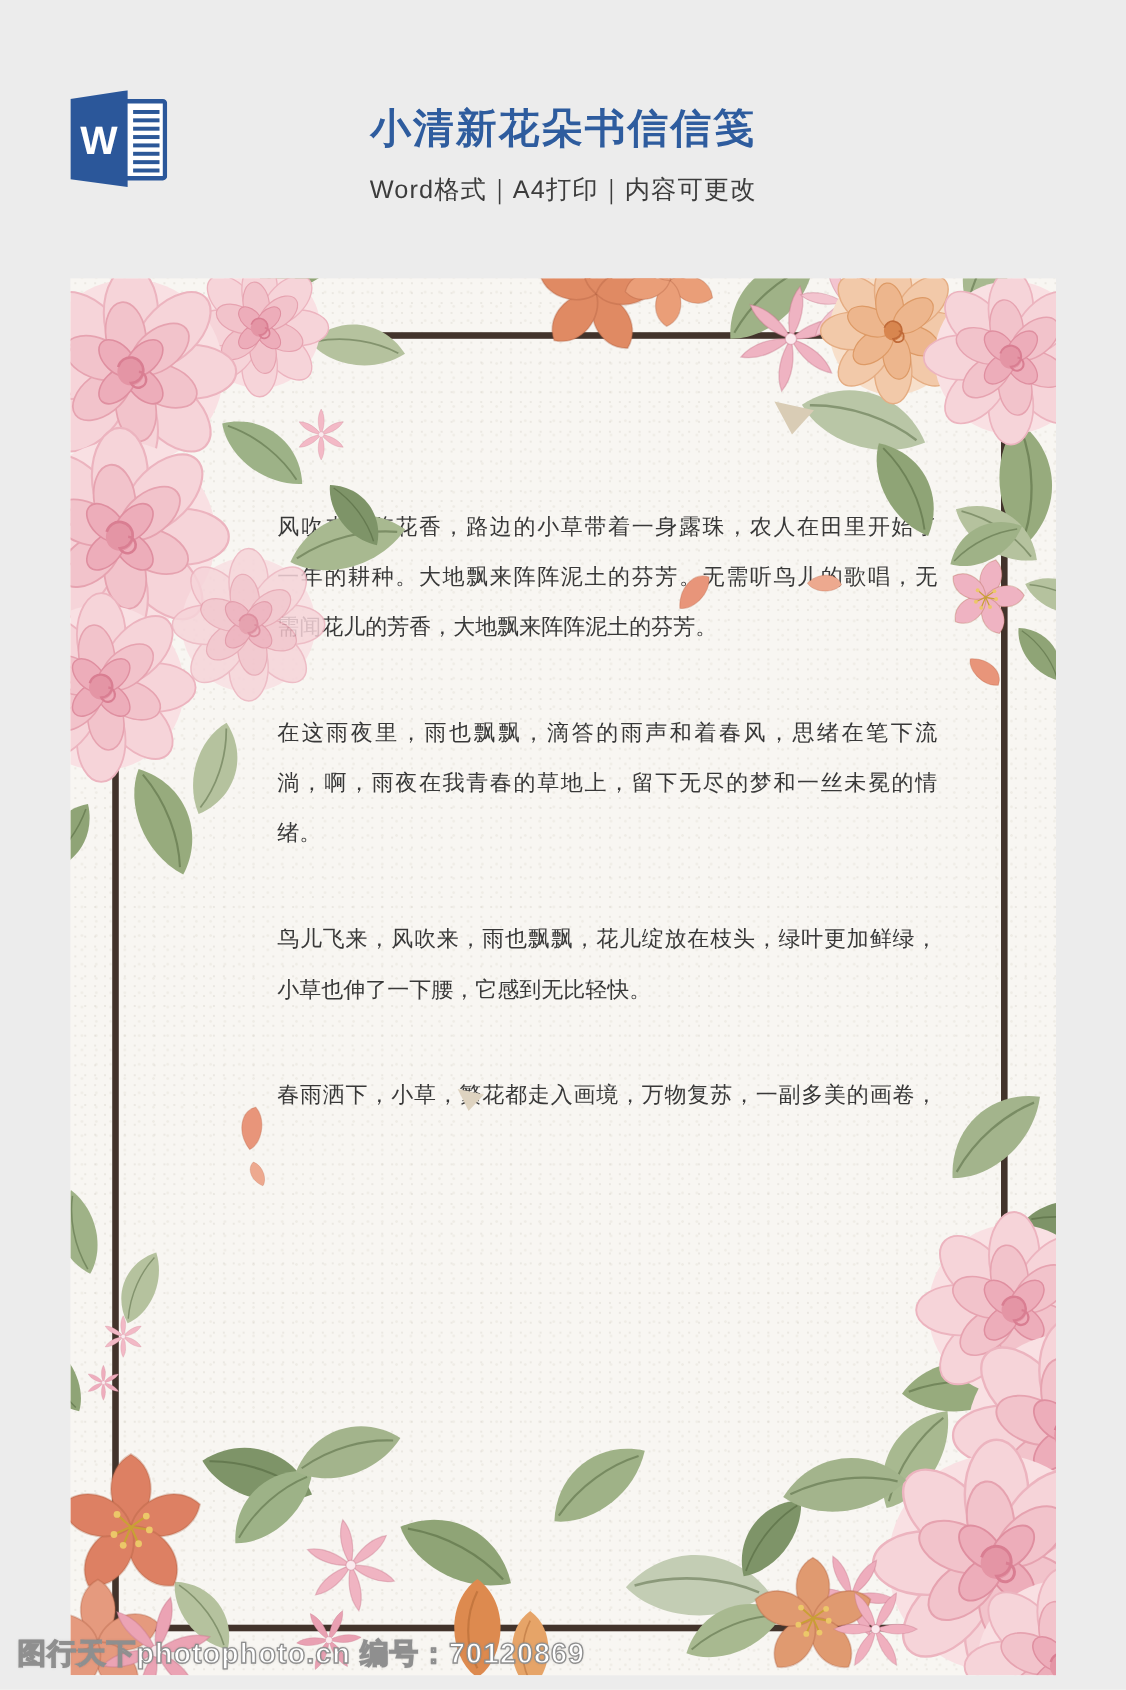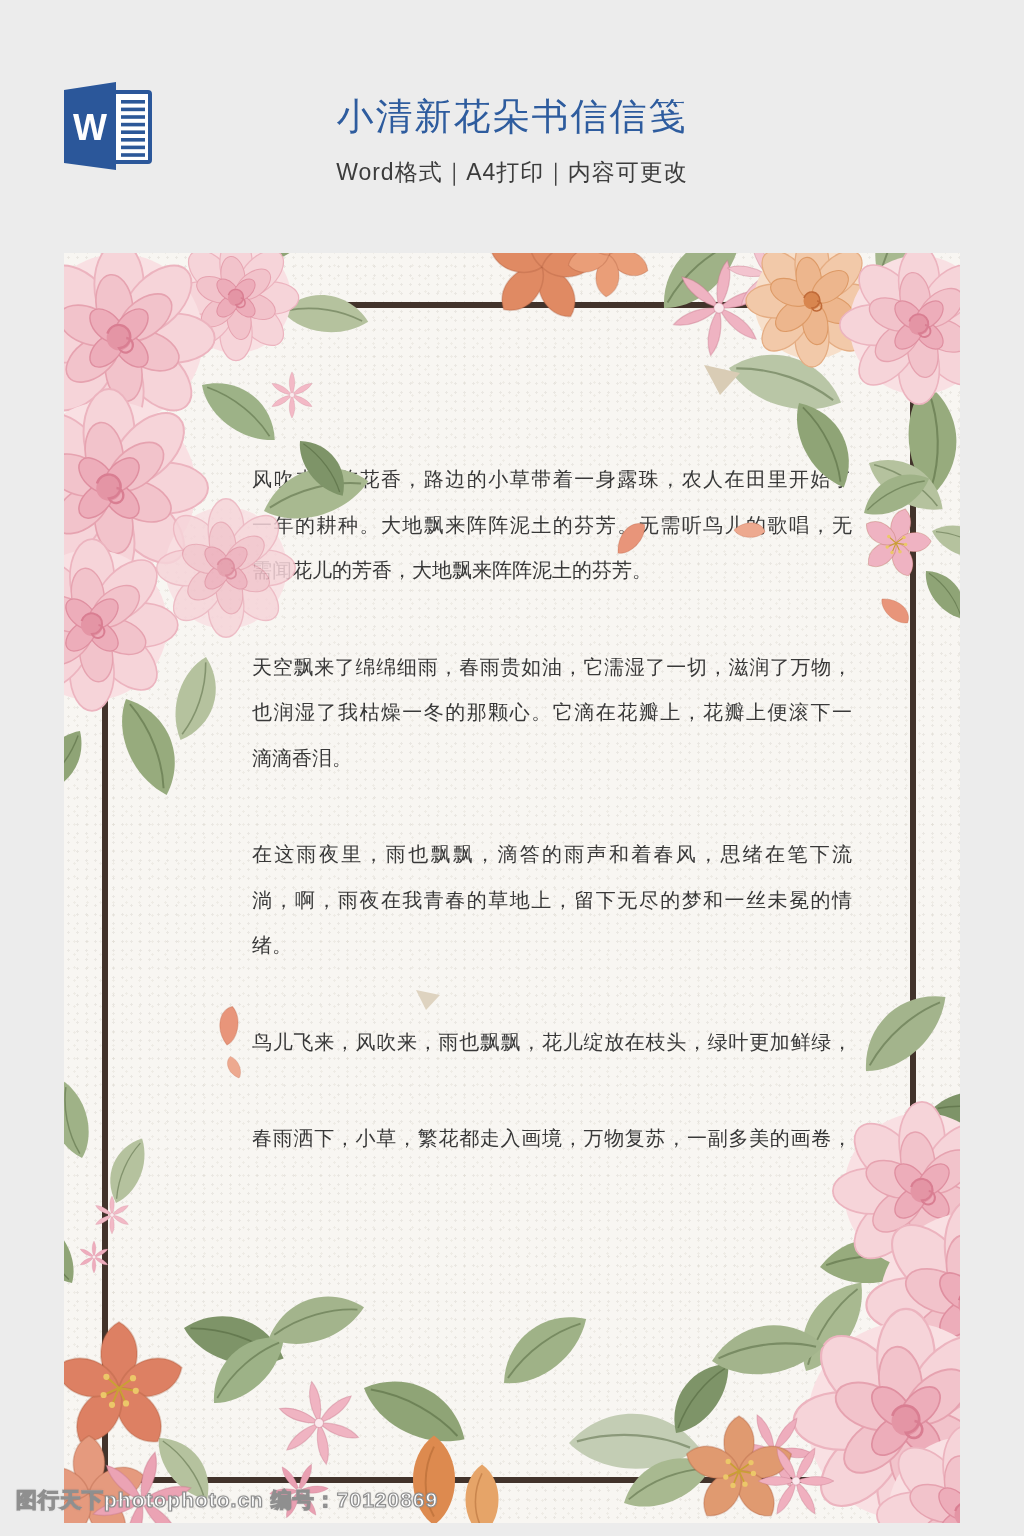--- a/index.html
+++ b/index.html
@@ -9,21 +9,21 @@
     font-family:"Liberation Sans","DejaVu Sans",sans-serif;
     position:relative;overflow:hidden;
   }
   .stage{position:absolute;left:0;top:0;width:1024px;height:1536px;overflow:hidden;}
 
   
   .header{position:absolute;left:0;top:0;width:1024px;height:230px;}
   .word-icon{position:absolute;left:64px;top:82px;width:88px;height:90px;}
   .page-title{
     position:absolute;left:0;top:92px;width:1024px;
-    text-align:center;font-size:37px;font-weight:normal;
+    text-align:center;font-size:37px;font-weight:bold;
     color:#2e5c9e;letter-spacing:2px;
   }
   .page-subtitle{
     position:absolute;left:0;top:157px;width:1024px;
     text-align:center;font-size:23px;color:#3c3c3c;letter-spacing:1px;
   }
 
   
   .paper{
     position:absolute;left:64px;top:253px;width:896px;height:1270px;
@@ -51,21 +51,21 @@
     text-align:justify;text-align-last:justify;
     white-space:nowrap;
   }
   .line.last{text-align-last:left;}
 
   .florals{position:absolute;left:0;top:0;width:896px;height:1270px;pointer-events:none;}
 
   
   .watermark{
     position:absolute;left:16px;top:1486px;
-    font-size:21px;font-weight:bold;color:#ffffff;
+    font-size:26px;font-weight:bold;color:#ffffff;
     letter-spacing:1px;
     -webkit-text-stroke:1.2px #8f8f8f;
     text-shadow:0 0 2px rgba(90,90,90,.6);
     z-index:9;
   }
 </style>
 </head>
 <body>
 
 <div class="stage">
@@ -95,31 +95,27 @@
   <div class="paper">
     <div class="frame"></div>
 
     <div class="letter-text">
         <div class="para">
           <div class="line">风吹来一阵花香，路边的小草带着一身露珠，农人在田里开始了</div>
           <div class="line">一年的耕种。大地飘来阵阵泥土的芬芳。无需听鸟儿的歌唱，无</div>
           <div class="line last">需闻花儿的芳香，大地飘来阵阵泥土的芬芳。</div>
         </div>
         <div class="para">
-          <div class="line">天空飘来了绵绵细雨，春雨贵如油，它濡湿了一切，滋润了万物，</div>
-          <div class="line">也润湿了我枯燥一冬的那颗心。它滴在花瓣上，花瓣上便滚下一</div>
-          <div class="line last">滴滴香泪。</div>
-        </div>
-        <div class="para">
           <div class="line">在这雨夜里，雨也飘飘，滴答的雨声和着春风，思绪在笔下流</div>
           <div class="line">淌，啊，雨夜在我青春的草地上，留下无尽的梦和一丝未冕的情</div>
           <div class="line last">绪。</div>
         </div>
         <div class="para">
           <div class="line">鸟儿飞来，风吹来，雨也飘飘，花儿绽放在枝头，绿叶更加鲜绿，</div>
+          <div class="line last">小草也伸了一下腰，它感到无比轻快。</div>
         </div>
         <div class="para">
           <div class="line">春雨洒下，小草，繁花都走入画境，万物复苏，一副多美的画卷，</div>
         </div>
       </div>
 
     <svg class="florals" viewBox="0 0 896 1270" aria-hidden="true">
       <defs>
         <g id="leaf">
           <path d="M0 0 C20 -32 60 -36 86 -12 C62 14 22 16 0 0 Z"></path>

